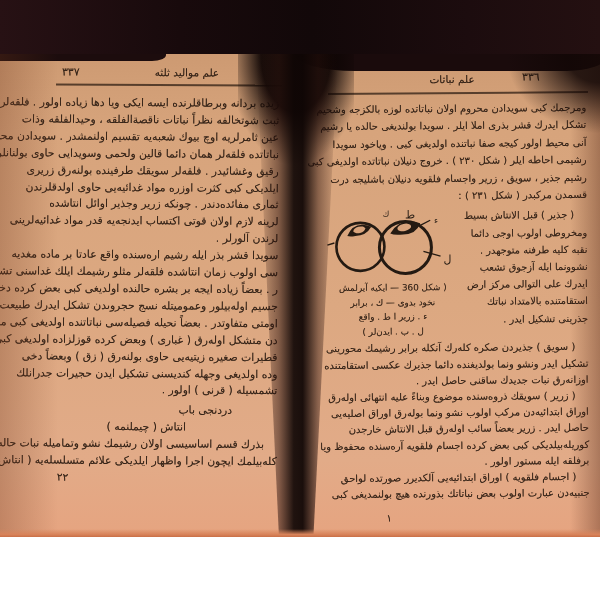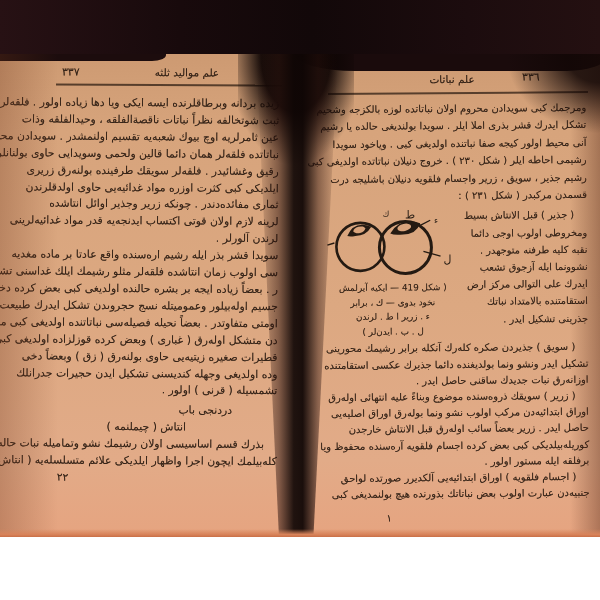--- a/index.html
+++ b/index.html
@@ -132,23 +132,23 @@
             <path d="M1 37 L8 35" stroke-width="1.5"></path>
           </g>
           <g fill="#241a12" font-size="11" font-family="DejaVu Sans, sans-serif" text-anchor="middle">
             <text x="84" y="11">ط</text>
             <text x="60" y="9" font-size="8">ك</text>
             <text x="110" y="16" font-size="9">ء</text>
             <text x="121" y="56">ل</text>
           </g>
         </svg>
         <div class="caption">
-            <div class="tline">( شكل 419 — ايكيه آيرلمش</div>
+            <div class="tline">( شكل 360 — ايكيه آيرلمش</div>
             <div class="tline">نخود بدوى — ك ، برابر</div>
-            <div class="tline">ء . زرير ا ط . لرندن</div>
+            <div class="tline">ء . زرير ا ط . واقع</div>
             <div class="tline">ل . ب . ايدن‌لر )</div>
           </div>
       </div>
       <div class="para-col">
           <div class="tline indent">( جذير ) قبل الانتاش بسيط</div>
           <div class="tline">ومخروطى اولوب اوجى دائما</div>
           <div class="tline">نقبه كليه طرفنه متوجهدر .</div>
           <div class="tline">نشوونما ايله آزجوق تشعب</div>
           <div class="tline">ايدرك على التوالى مركز ارض</div>
           <div class="tline">استقامتنده بالامتداد نباتك</div>

